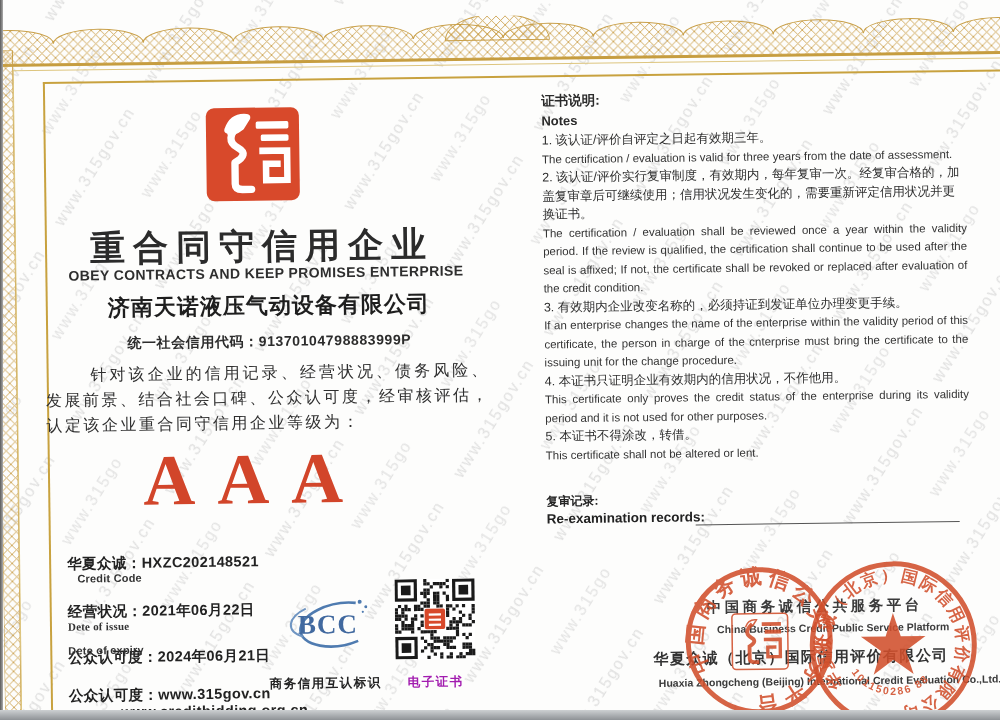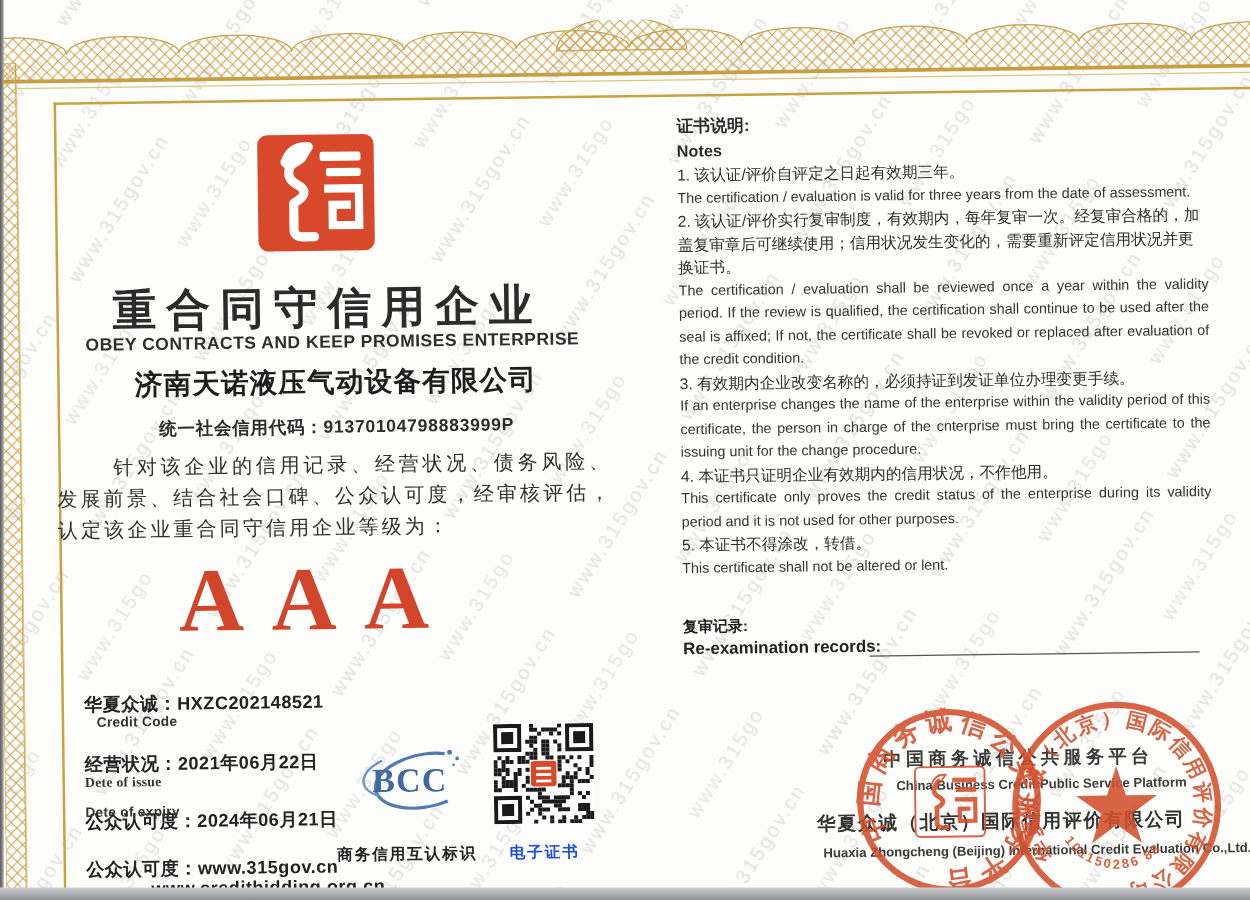--- a/index.html
+++ b/index.html
@@ -39,21 +39,21 @@
   .info-row{color:#222;font-size:14.5px;font-weight:bold;letter-spacing:.4px;white-space:nowrap;}
   .info-sub{color:#333;font-size:11px;font-weight:bold;letter-spacing:.2px;white-space:nowrap;}
   .r1{left:65px;top:549px;} .r1s{left:65px;top:567px;margin-left:10px;}
   .r2{left:65px;top:597px;} .r2s{left:65px;top:615px;font-family:Liberation Serif, serif;}
   .r3{left:65px;top:643px;} .r3s{left:65px;top:639px;}
   .r4{left:65px;top:681px;} .r5{left:117px;top:699px;}
 
   .bcc{left:281px;top:593px;}
   .qr{left:392px;top:578px;}
   .lbl-bcc{left:266px;top:673px;font-size:12.5px;font-weight:bold;letter-spacing:1.5px;color:#222;white-space:nowrap;}
-  .lbl-qr{left:404px;top:673px;font-size:12.5px;font-weight:bold;letter-spacing:1.5px;color:#1d4ed8;white-space:nowrap;}
+  .lbl-qr{left:404px;top:673px;font-size:12.5px;font-weight:bold;letter-spacing:1.5px;color:#a21caf;white-space:nowrap;}
 
   
   .notes{left:545px;top:92px;width:424px;color:#333;}
   .notes p{margin:0;}
   .notes .h-cn{font-size:13.5px;font-weight:bold;line-height:20px;color:#2b2b2b;}
   .notes .h-en{font-size:13px;font-weight:bold;line-height:20px;color:#2b2b2b;}
   .notes .cn{font-size:12.5px;font-weight:500;line-height:18.5px;color:#2e2e2e;}
   .notes .en{font-size:11.5px;line-height:18.5px;color:#343434;text-align:justify;}
 
   .review-cn{left:545px;top:494px;font-size:12px;font-weight:bold;color:#222;white-space:nowrap;}

